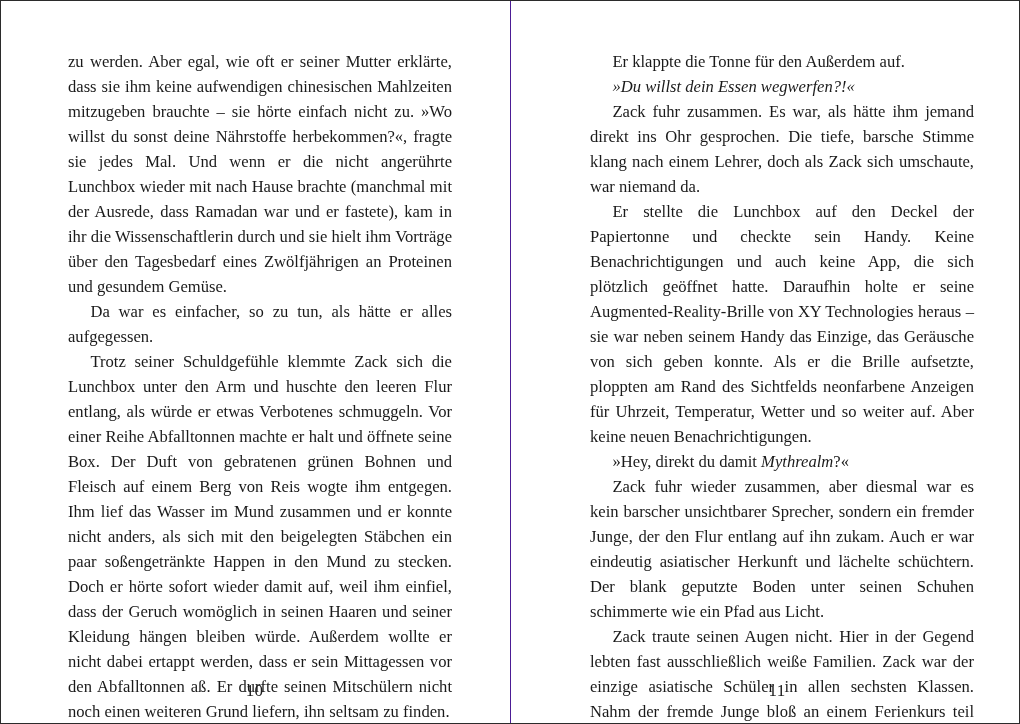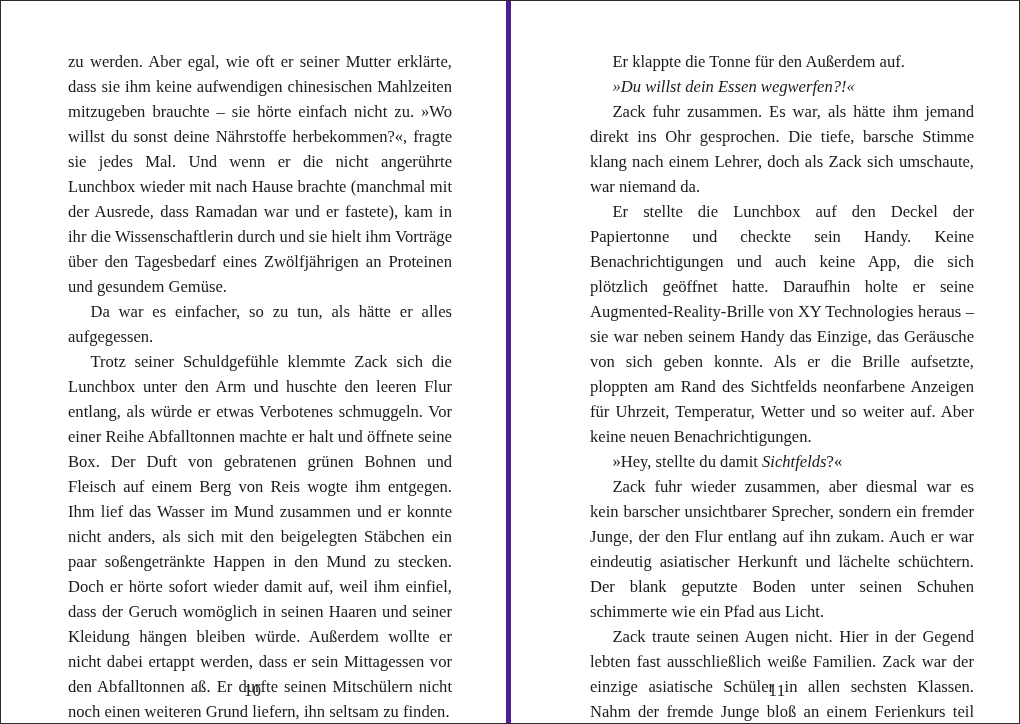--- a/index.html
+++ b/index.html
@@ -22,21 +22,21 @@
     display: flex;
   }
   .page {
     position: relative;
     box-sizing: border-box;
     height: 100%;
     background: #ffffff;
   }
   .page-left {
     width: 510px;
-    border-right: 5px solid #4c1d95;
+    border-right: 1px solid #4c1d95;
   }
   .page-right {
     width: 508px;
   }
   .text-column {
     position: absolute;
     top: 48px;
     color: #1a1a1a;
     font-size: 16.6px;
     line-height: 25.0px;
@@ -101,20 +101,20 @@
       </div>
     <div class="folio">10</div>
   </div>
 
   <div class="page page-right">
     <div class="text-column">
         <p class="para"><span>Er klappte die Tonne für den Außerdem auf.</span></p>
         <p class="para"><em>»Du willst dein Essen wegwerfen?!«</em></p>
         <p class="para"><span>Zack fuhr zusammen. Es war, als hätte ihm jemand direkt ins Ohr gesprochen. Die tiefe, barsche Stimme klang nach einem Lehrer, doch als Zack sich umschaute, war niemand da.</span></p>
         <p class="para"><span>Er stellte die Lunchbox auf den Deckel der Papiertonne und checkte sein Handy. Keine Benachrichtigungen und auch keine App, die sich plötzlich geöffnet hatte. Daraufhin holte er seine Augmented-Reality-Brille von XY Technologies heraus – sie war neben seinem Handy das Einzige, das Geräusche von sich geben konnte. Als er die Brille aufsetzte, ploppten am Rand des Sichtfelds neonfarbene Anzeigen für Uhrzeit, Temperatur, Wetter und so weiter auf. Aber keine neuen Benachrichtigungen.</span></p>
-        <p class="para"><span>»Hey, stellte du damit </span><em>Sichtfelds</em><span>?«</span></p>
+        <p class="para"><span>»Hey, direkt du damit </span><em>Mythrealm</em><span>?«</span></p>
         <p class="para"><span>Zack fuhr wieder zusammen, aber diesmal war es kein barscher unsichtbarer Sprecher, sondern ein fremder Junge, der den Flur entlang auf ihn zukam. Auch er war eindeutig asiatischer Herkunft und lächelte schüchtern. Der blank geputzte Boden unter seinen Schuhen schimmerte wie ein Pfad aus Licht.</span></p>
         <p class="para"><span>Zack traute seinen Augen nicht. Hier in der Gegend lebten fast ausschließlich weiße Familien. Zack war der einzige asiatische Schüler in allen sechsten Klassen. Nahm der fremde Junge bloß an einem Ferienkurs teil oder würde er auch im Herbst noch da sein?</span></p>
       </div>
     <div class="folio">11</div>
   </div>
 
 </div>
 
 </body></html>

